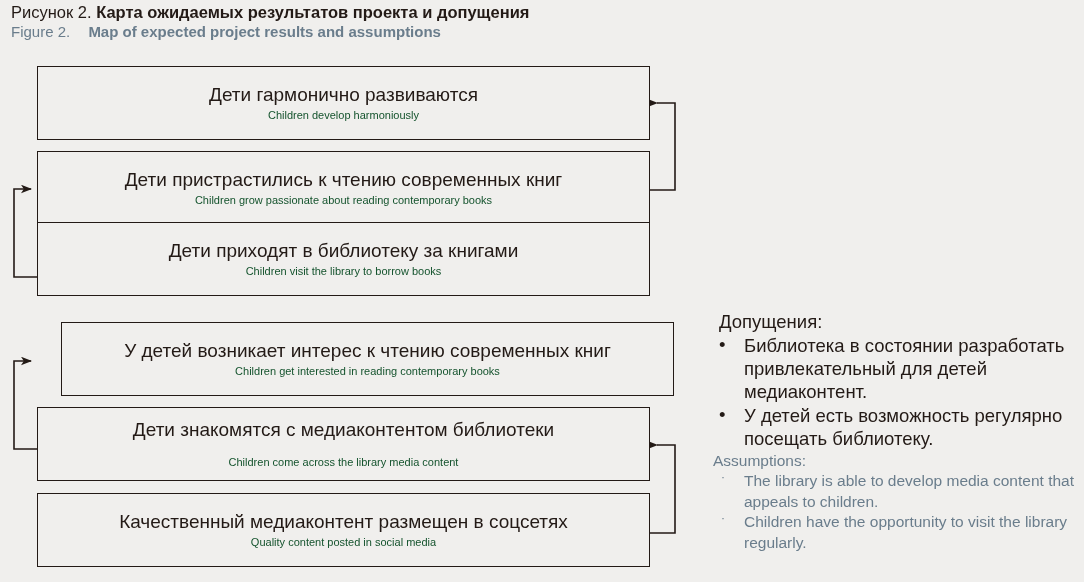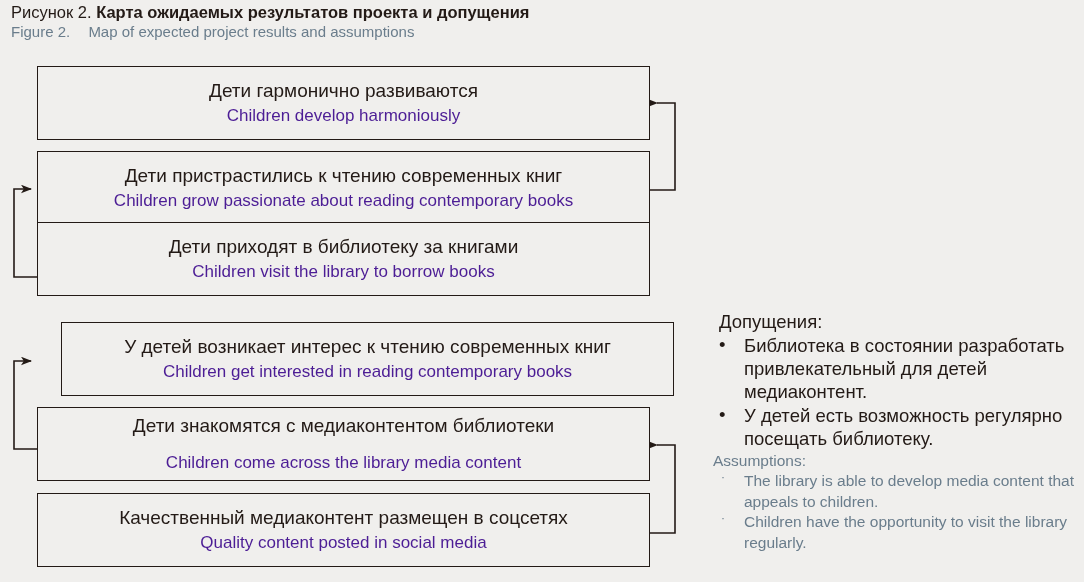--- a/index.html
+++ b/index.html
@@ -31,21 +31,21 @@
     font-size: 16.5px;
     color: #231a16;
   }
   .cap-ru .cap-label { font-weight: 400; }
   .cap-ru .cap-text  { font-weight: 700; }
   .cap-en {
     font-size: 15px;
     color: #6a7d8c;
   }
   .cap-en .cap-label { font-weight: 400; }
-  .cap-en .cap-text  { font-weight: 400; padding-left: 14px; }
+  .cap-en .cap-text  { font-weight: 700; padding-left: 14px; }
 
   
   #flow {
     position: absolute;
     left: 0;
     top: 0;
     width: 690px;
     height: 472px;
   }
   .node {
@@ -61,22 +61,22 @@
     align-items: center;
     justify-content: center;
   }
   .node-ru {
     font-size: 19px;
     color: #231a16;
     line-height: 1.2;
     white-space: nowrap;
   }
   .node-en {
-    font-size: 17px;
-    color: #4c1d95;
+    font-size: 11px;
+    color: #14532d;
     line-height: 1.25;
     margin-top: 2px;
     white-space: nowrap;
   }
   #node0 { top: 66px; }
   #node1 { top: 151px; }
   #node2 { top: 222px; }
   #node3 { top: 322px; margin-left: 24px; }
   #node4 { top: 407px; gap: 12px; }
   #node5 { top: 493px; }

